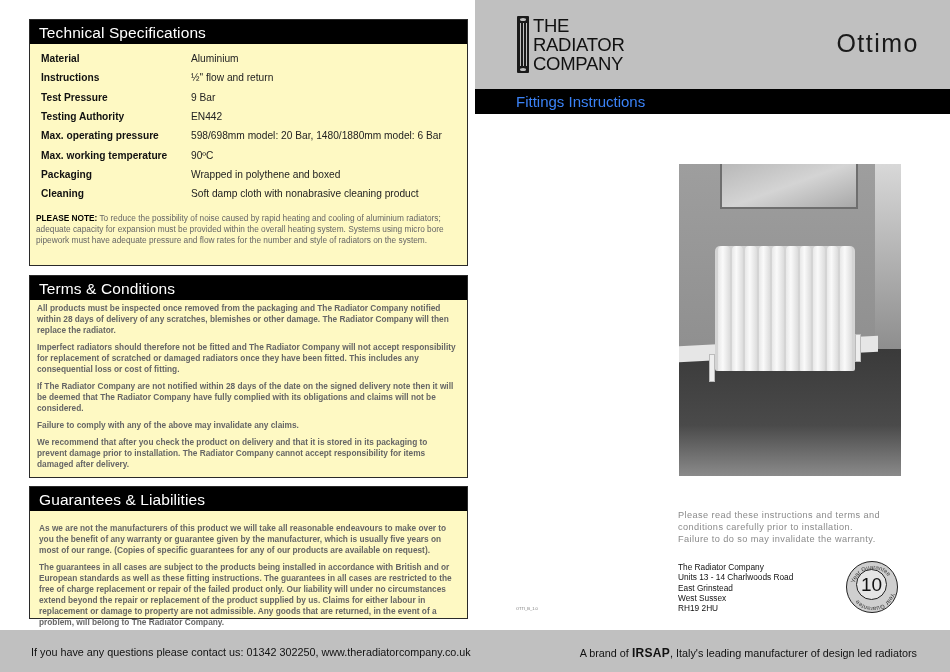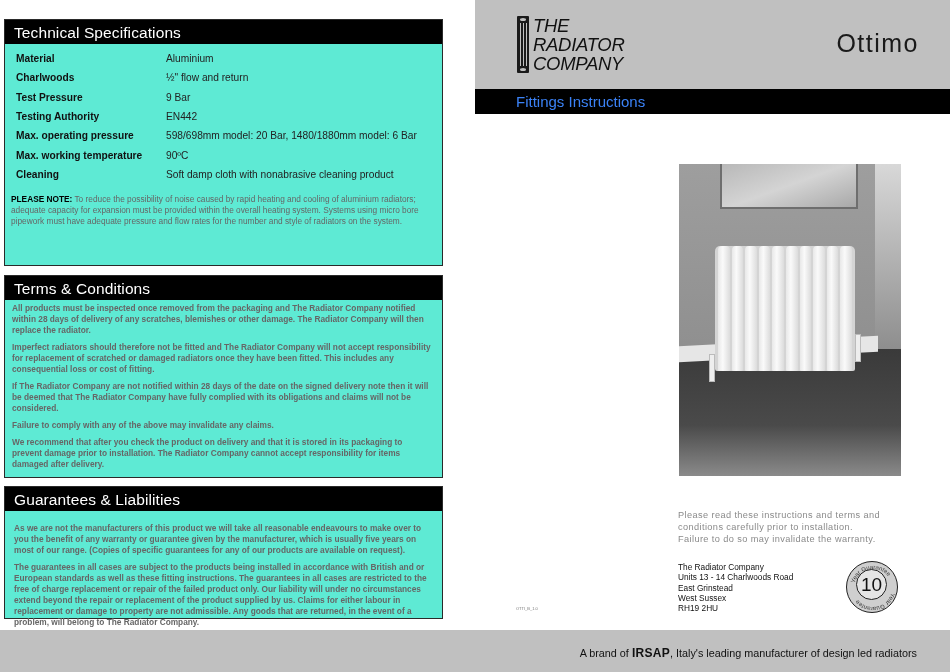--- a/index.html
+++ b/index.html
@@ -1,40 +1,40 @@
 <!DOCTYPE html>
 <html><head>
 <meta charset="utf-8">
 <style>
   * { box-sizing: border-box; margin: 0; padding: 0; }
   html, body { width: 950px; height: 672px; overflow: hidden; background: #ffffff; }
   body { position: relative; font-family: "Liberation Sans", "DejaVu Sans", sans-serif; color: #1a1a1a; }
 
   
-  .section { position: absolute; left: 4px; width: 439px; border: 1px solid #2a2a2a; background: #5eead4; }
+  .section { position: absolute; left: 29px; width: 439px; border: 1px solid #2a2a2a; background: #fef9c3; }
   .section-head { background: #000; color: #fff; font-size: 15.5px; height: 24px; line-height: 25px; padding-left: 9px; letter-spacing: 0.1px; }
   #spec { top: 19px; height: 247px; }
   #terms { top: 275px; height: 203px; }
   #guar { top: 486px; height: 133px; }
 
   .spec-table { margin: 5px 0 0 11px; }
   .spec-row { display: flex; height: 19.3px; align-items: center; font-size: 10.2px; }
   .spec-label { width: 150px; font-weight: bold; color: #111; }
   .spec-value { color: #222; }
 
   .note { font-size: 8.3px; line-height: 11px; color: #666; padding: 10px 8px 0 6px; }
   .note b { color: #000; }
 
   .body-text { padding: 3px 8px 0 7px; font-weight: bold; }
   .body-text p { font-size: 8.3px; line-height: 11px; color: #666; margin-bottom: 6px; }
   #guar .body-text { padding-left: 9px; padding-top: 12px; }
 
   
   .right-head { position: absolute; left: 475px; top: 0; width: 475px; height: 89px; background: #c0c0c0; }
-  .logo { position: absolute; left: 42px; top: 16px; display: flex; align-items: flex-end; font-style: italic; }
+  .logo { position: absolute; left: 42px; top: 16px; display: flex; align-items: flex-end; }
   .logo-bar { width: 12px; height: 57px; background: #1a1a1a; border-radius: 1px; position: relative; margin-right: 4px; }
   .logo-bar::before, .logo-bar::after { content: ""; position: absolute; left: 3px; width: 6px; height: 3px; background: #c0c0c0; border-radius: 50%; }
   .logo-bar::before { top: 2px; } .logo-bar::after { bottom: 2px; }
   .logo-bar span { position: absolute; top: 7px; bottom: 7px; width: 1px; background: #c0c0c0; }
   .logo-text { font-size: 18.5px; line-height: 19px; color: #111; letter-spacing: -0.3px; }
   .product-name { position: absolute; right: 31px; top: 29px; font-size: 25px; color: #1a1a1a; letter-spacing: 1.5px; }
 
   .fittings-bar { position: absolute; left: 475px; top: 89px; width: 475px; height: 25px; background: #000; color: #3b82f6; font-size: 15px; line-height: 26px; padding-left: 41px; }
 
   .photo { position: absolute; left: 679px; top: 164px; width: 222px; height: 312px; background: #8a8a8a; overflow: hidden; }
@@ -64,38 +64,42 @@
 <body>
 
 <div class="section" id="spec">
   <div class="section-head">Technical Specifications</div>
   <div class="spec-table">
     <div class="spec-row">
         <span class="spec-label">Material</span>
         <span class="spec-value">Aluminium</span>
       </div>
     <div class="spec-row">
-        <span class="spec-label">Charlwoods</span>
+        <span class="spec-label">Instructions</span>
         <span class="spec-value">½" flow and return</span>
       </div>
     <div class="spec-row">
         <span class="spec-label">Test Pressure</span>
         <span class="spec-value">9 Bar</span>
       </div>
     <div class="spec-row">
         <span class="spec-label">Testing Authority</span>
         <span class="spec-value">EN442</span>
       </div>
     <div class="spec-row">
         <span class="spec-label">Max. operating pressure</span>
         <span class="spec-value">598/698mm model: 20 Bar, 1480/1880mm model: 6 Bar</span>
       </div>
     <div class="spec-row">
         <span class="spec-label">Max. working temperature</span>
         <span class="spec-value">90ºC</span>
+      </div>
+    <div class="spec-row">
+        <span class="spec-label">Packaging</span>
+        <span class="spec-value">Wrapped in polythene and boxed</span>
       </div>
     <div class="spec-row">
         <span class="spec-label">Cleaning</span>
         <span class="spec-value">Soft damp cloth with nonabrasive cleaning product</span>
       </div>
   </div>
   <div class="note"><b>PLEASE NOTE:</b><span> To reduce the possibility of noise caused by rapid heating and cooling of aluminium radiators; adequate capacity for expansion must be provided within the overall heating system. Systems using micro bore pipework must have adequate pressure and flow rates for the number and style of radiators on the system.</span></div>
 </div>
 
 <div class="section" id="terms">
@@ -178,14 +182,15 @@
     </defs>
     <text font-size="6" fill="#333" font-family="Liberation Sans, sans-serif"><textPath href="#ringTop" startOffset="8%">Year Guarantee</textPath></text>
     <text font-size="6" fill="#333" font-family="Liberation Sans, sans-serif"><textPath href="#ringBot" startOffset="8%">Year Guarantee</textPath></text>
   </svg>
   <div class="badge-inner">10</div>
 </div>
 
 <div class="doc-code">OTTI_B_1.0</div>
 
 <div class="footer">
+  <div class="footer-left">If you have any questions please contact us: 01342 302250, www.theradiatorcompany.co.uk</div>
   <div class="footer-right"><span>A brand of </span><b>IRSAP</b><span>, Italy's leading manufacturer of design led radiators</span></div>
 </div>
 
 </body></html>

